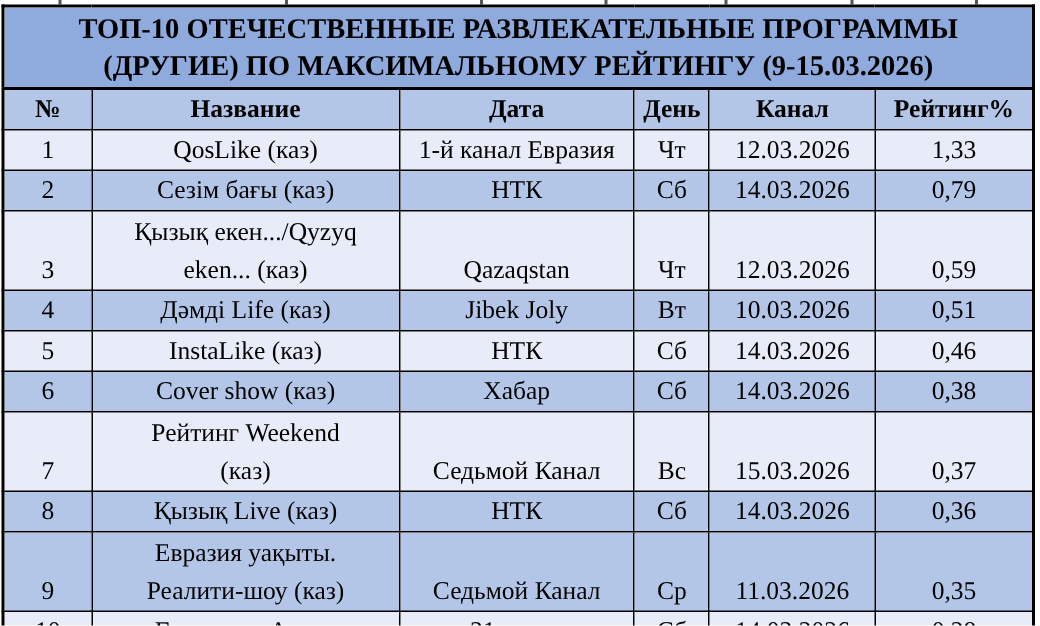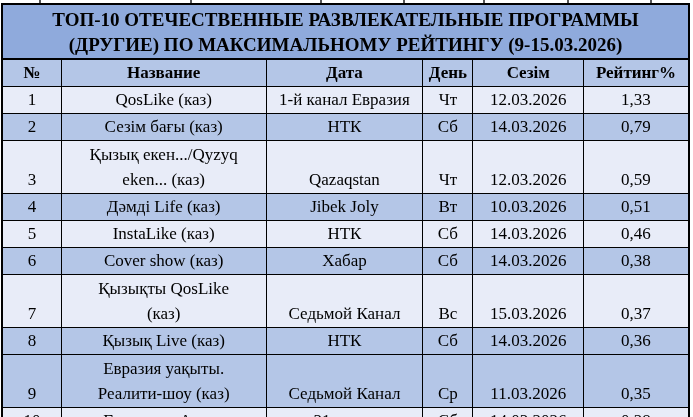--- a/index.html
+++ b/index.html
@@ -96,21 +96,21 @@
   </colgroup>
   <thead>
     <tr>
       <th class="title-cell" colspan="6">ТОП-10 ОТЕЧЕСТВЕННЫЕ РАЗВЛЕКАТЕЛЬНЫЕ ПРОГРАММЫ (ДРУГИЕ) ПО МАКСИМАЛЬНОМУ РЕЙТИНГУ (9-15.03.2026)</th>
     </tr>
     <tr>
         <th>№</th>
         <th>Название</th>
         <th>Дата</th>
         <th>День</th>
-        <th>Сезім</th>
+        <th>Канал</th>
         <th>Рейтинг%</th>
       </tr>
   </thead>
   <tbody>
       <tr class="light">
         <td>1</td>
         <td class="name">QosLike (каз)</td>
         <td>1-й канал Евразия</td>
         <td>Чт</td>
         <td>12.03.2026</td>
@@ -152,21 +152,21 @@
       <tr class="dark">
         <td>6</td>
         <td class="name">Cover show (каз)</td>
         <td>Хабар</td>
         <td>Сб</td>
         <td>14.03.2026</td>
         <td>0,38</td>
       </tr>
       <tr class="light tall">
         <td>7</td>
-        <td class="name">Қызықты QosLike
+        <td class="name">Рейтинг Weekend
 (каз)</td>
         <td>Седьмой Канал</td>
         <td>Вс</td>
         <td>15.03.2026</td>
         <td>0,37</td>
       </tr>
       <tr class="dark">
         <td>8</td>
         <td class="name">Қызық Live (каз)</td>
         <td>НТК</td>

